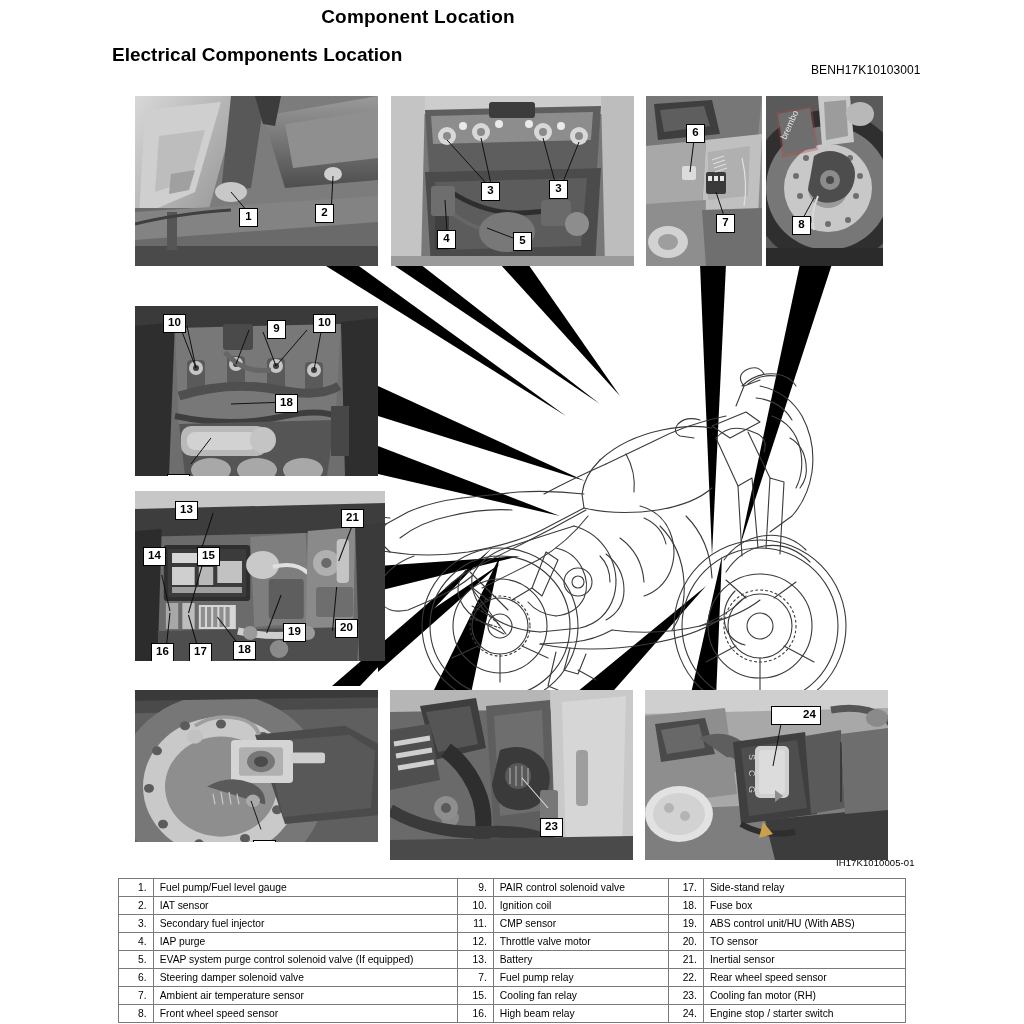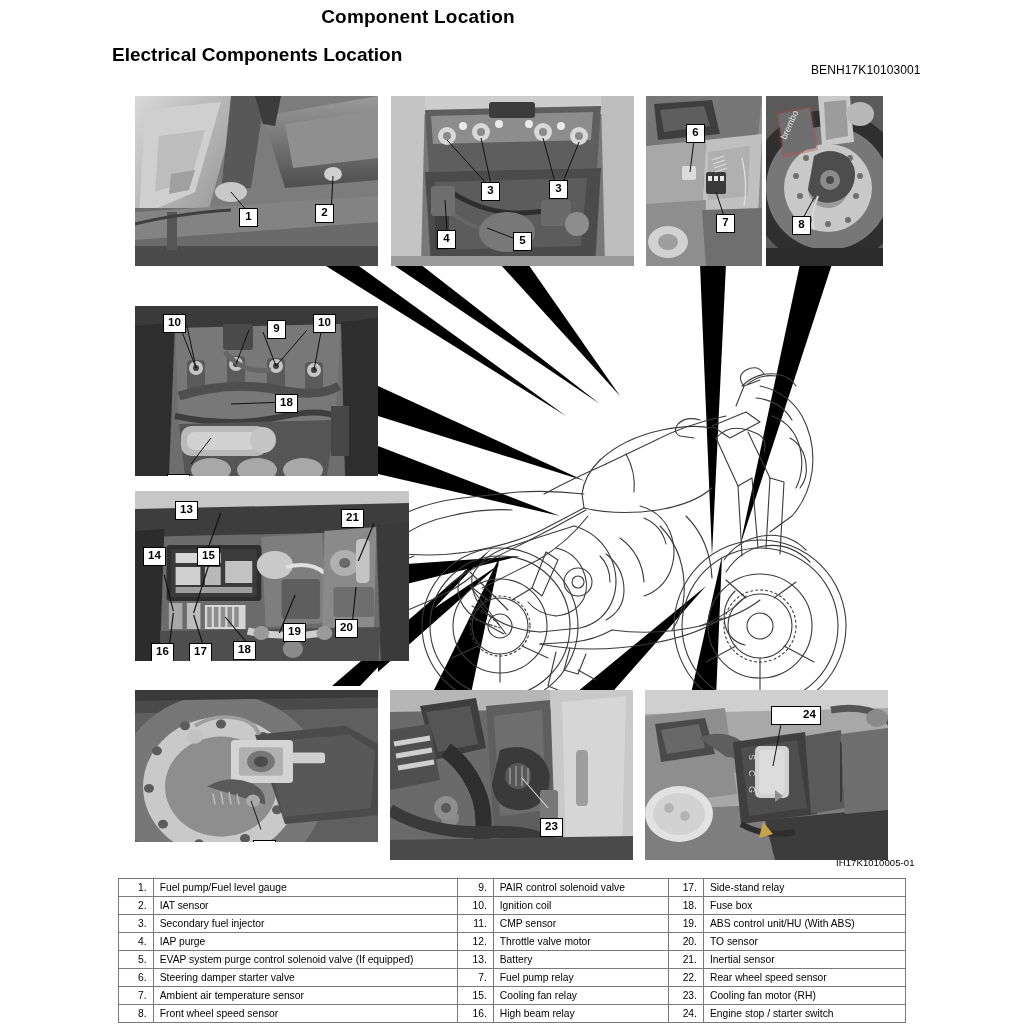--- a/index.html
+++ b/index.html
@@ -430,21 +430,21 @@
           <path d="M76 132 L56 158"></path>
         </g>
       </svg>
       <div class="callout" style="left:28px;top:8px;">10</div>
       <div class="callout" style="left:132px;top:14px;">9</div>
       <div class="callout" style="left:178px;top:8px;">10</div>
       <div class="callout" style="left:140px;top:88px;">18</div>
       <div class="callout" style="left:32px;top:148px;margin-top:20px;">12</div>
     </div>
 
-    <div class="panel" style="left:135px;top:405px;width:274px;height:170px;">
+    <div class="panel" style="left:135px;top:405px;width:250px;height:170px;">
       <svg class="ph" viewBox="0 0 243 170" preserveAspectRatio="none">
         <rect width="243" height="170" fill="#6b6b6b"></rect>
         <path d="M0 0 L243 0 L243 16 L0 22 Z" fill="#c7c7c7"></path>
         <path d="M0 18 L243 12 L243 40 L0 46 Z" fill="#3d3d3d"></path>
         <path d="M0 40 L26 38 L22 170 L0 170 Z" fill="#2c2c2c"></path>
         <path d="M214 34 L243 32 L243 170 L218 170 Z" fill="#3a3a3a"></path>
         <rect x="28" y="54" width="84" height="56" rx="3" fill="#2f2f2f"></rect>
         <rect x="32" y="58" width="76" height="48" rx="2" fill="#3b3b3b"></rect>
         <rect x="36" y="62" width="40" height="10" fill="#d8d8d8"></rect>
         <rect x="36" y="76" width="22" height="18" fill="#cfcfcf"></rect>
@@ -674,21 +674,21 @@
       <tr>
         <td class="num">5.</td>
         <td class="lbl">EVAP system purge control solenoid valve (If equipped)</td>
         <td class="num">13.</td>
         <td class="lbl">Battery</td>
         <td class="num">21.</td>
         <td class="lbl">Inertial sensor</td>
       </tr>
       <tr>
         <td class="num">6.</td>
-        <td class="lbl">Steering damper starter valve</td>
+        <td class="lbl">Steering damper solenoid valve</td>
         <td class="num">7.</td>
         <td class="lbl">Fuel pump relay</td>
         <td class="num">22.</td>
         <td class="lbl">Rear wheel speed sensor</td>
       </tr>
       <tr>
         <td class="num">7.</td>
         <td class="lbl">Ambient air temperature sensor</td>
         <td class="num">15.</td>
         <td class="lbl">Cooling fan relay</td>

